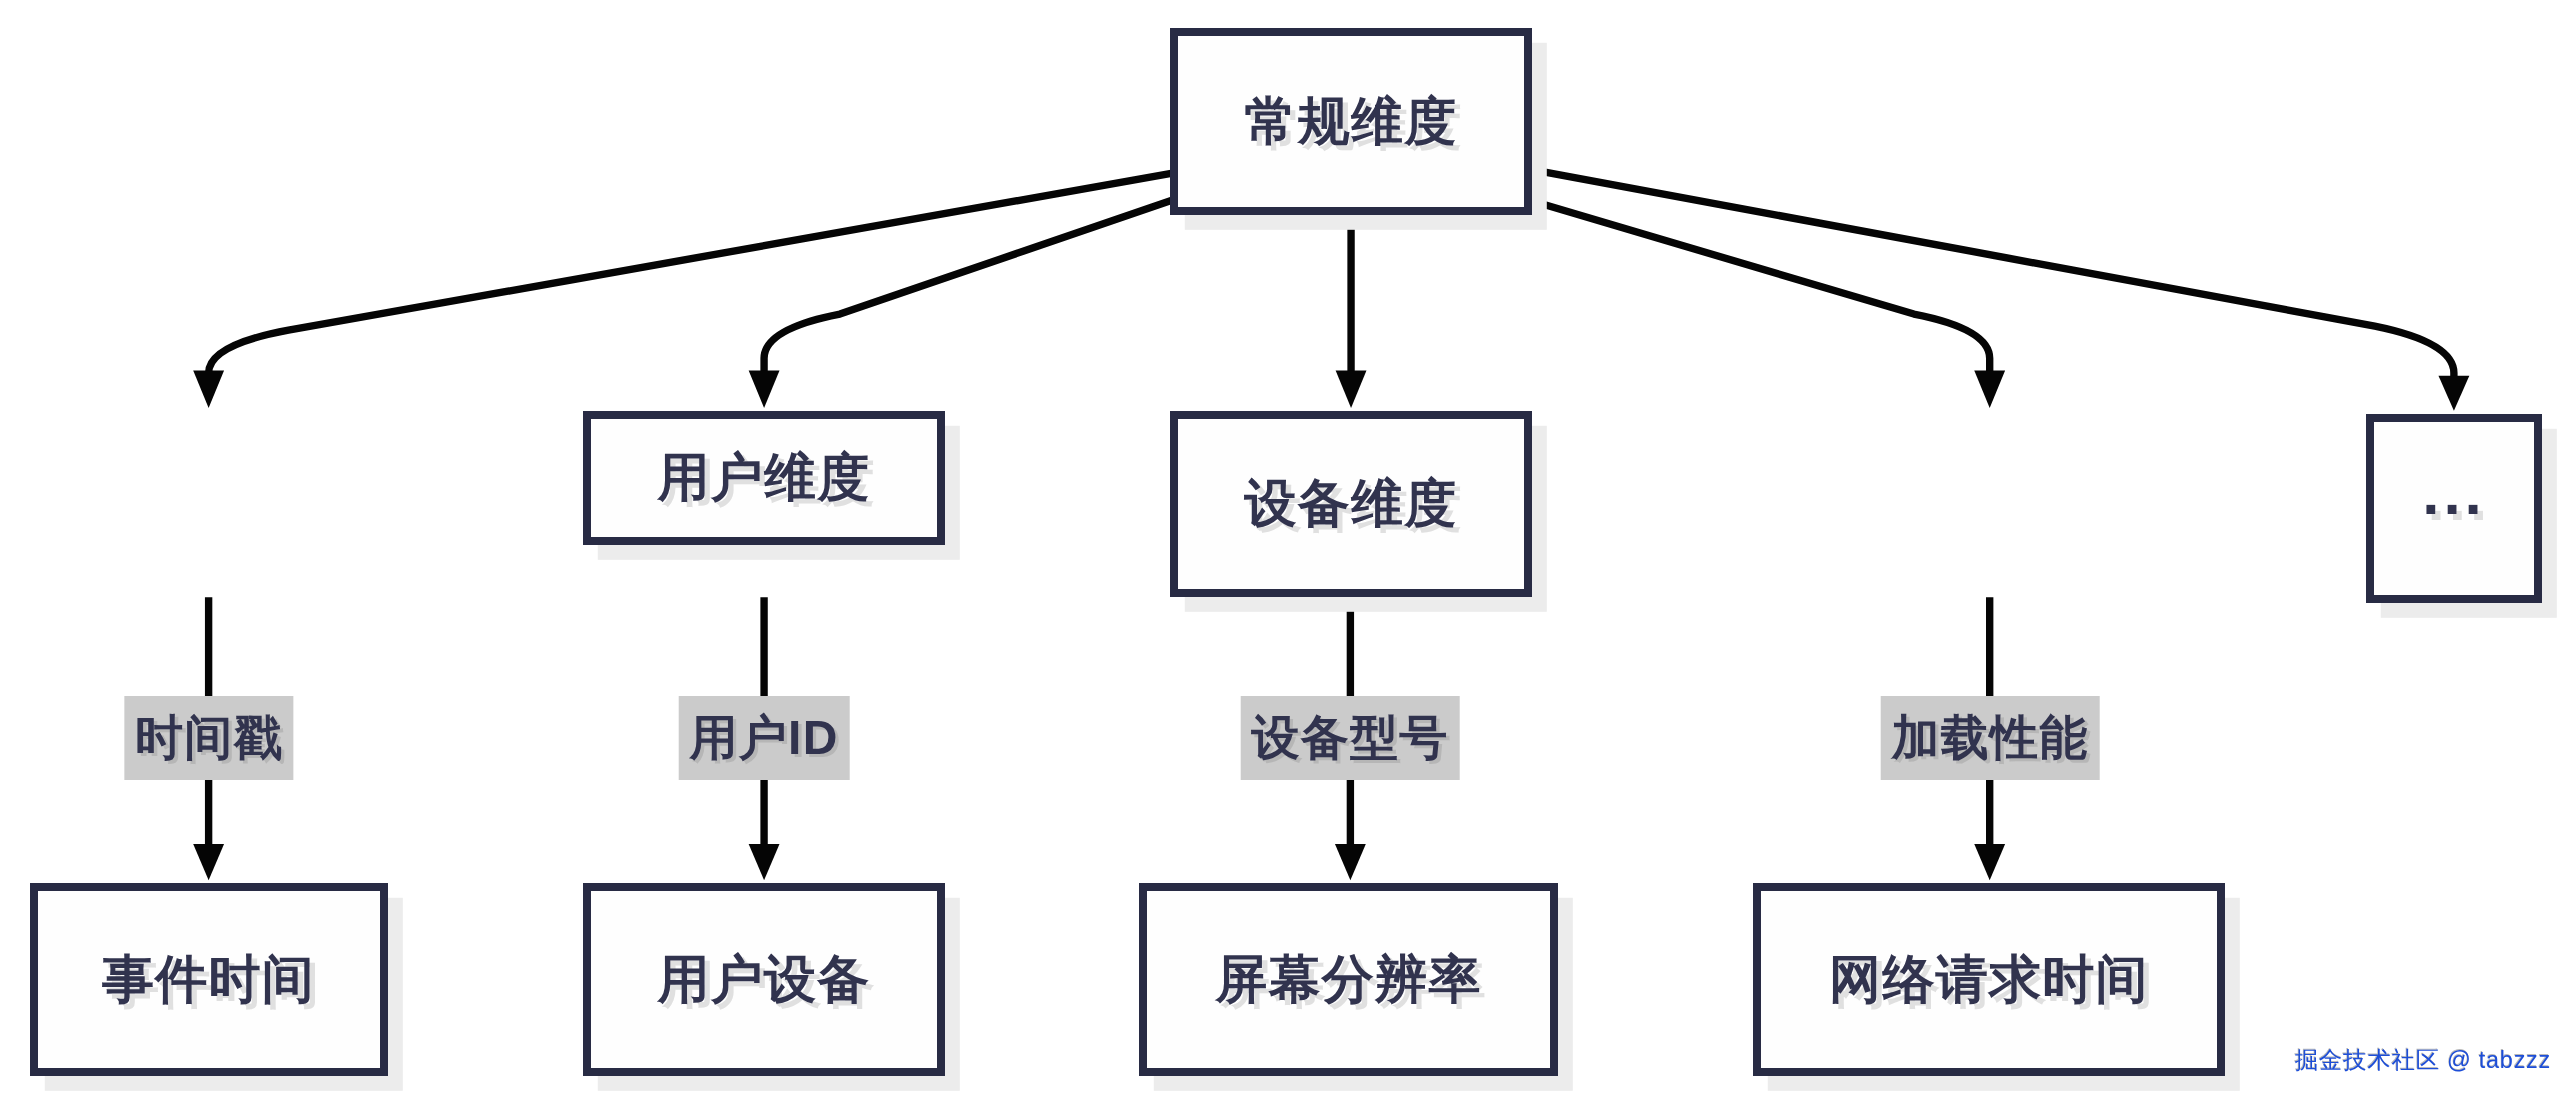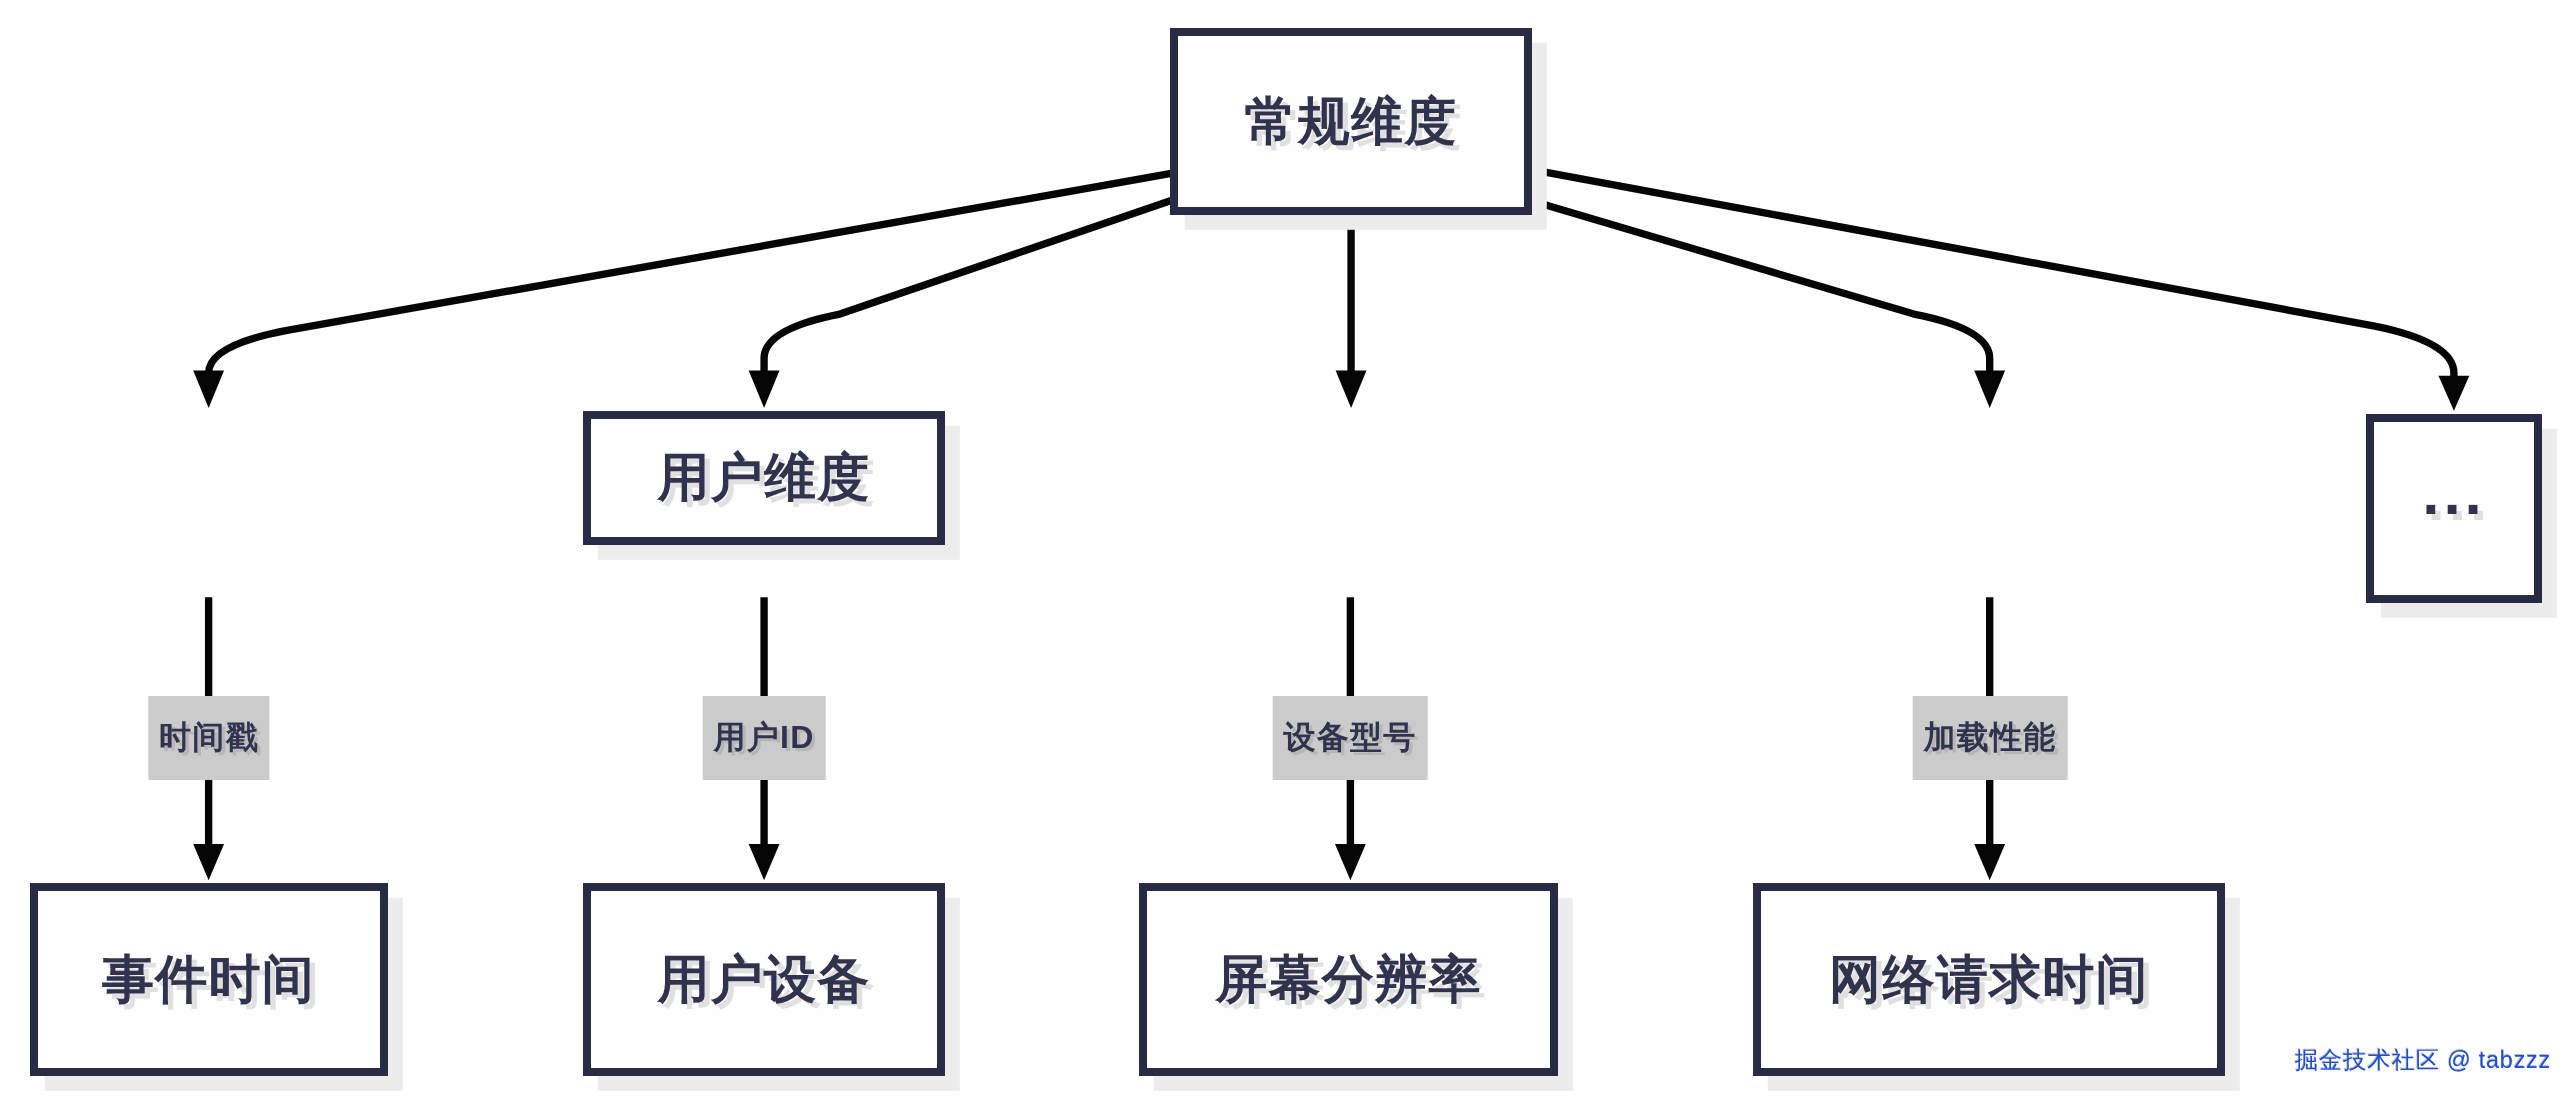--- a/index.html
+++ b/index.html
@@ -38,21 +38,21 @@
     white-space:nowrap;
   }
   .node.more span{font-size:62px;font-weight:700;transform:translateY(-22%);letter-spacing:4px;}
   .edge-label{
     position:absolute;top:696px;height:84px;z-index:2;
     background:var(--edge-label-bg);
     display:flex;align-items:center;justify-content:center;
     padding:0 10.7px;
     transform:translateX(-50%);
     color:var(--node-text);
-    font-size:32px;font-weight:600;letter-spacing:1.3px;
+    font-size:48px;font-weight:600;letter-spacing:1.3px;
     text-shadow:3.4px 3.4px 0 rgba(90,90,90,0.18);
     white-space:nowrap;
   }
   .watermark{
     position:absolute;right:25px;bottom:23px;z-index:3;
     font-size:23.5px;color:#1d4ed8;letter-spacing:0.7px;
     text-shadow:-0.7px -0.7px 0 #b9b9b9, 0.7px 0.7px 0.7px #ffffff;
     white-space:nowrap;
   }
 </style>
@@ -101,20 +101,23 @@
     </g>
   </svg>
 
   <div class="node" style="left:1170px;top:28px;width:362px;height:187px">
     <span>常规维度</span>
   </div>
 
   <div class="node" style="left:583px;top:411px;width:362px;height:134px">
     <span>用户维度</span>
   </div>
+  <div class="node" style="left:1170px;top:411px;width:362px;height:186px">
+    <span>设备维度</span>
+  </div>
   <div class="node more" style="left:2366px;top:414px;width:176px;height:189px">
     <span>...</span>
   </div>
 
   <div class="edge-label" style="left:209px">
     <span>时间戳</span>
   </div>
   <div class="edge-label" style="left:764px">
     <span>用户ID</span>
   </div>

